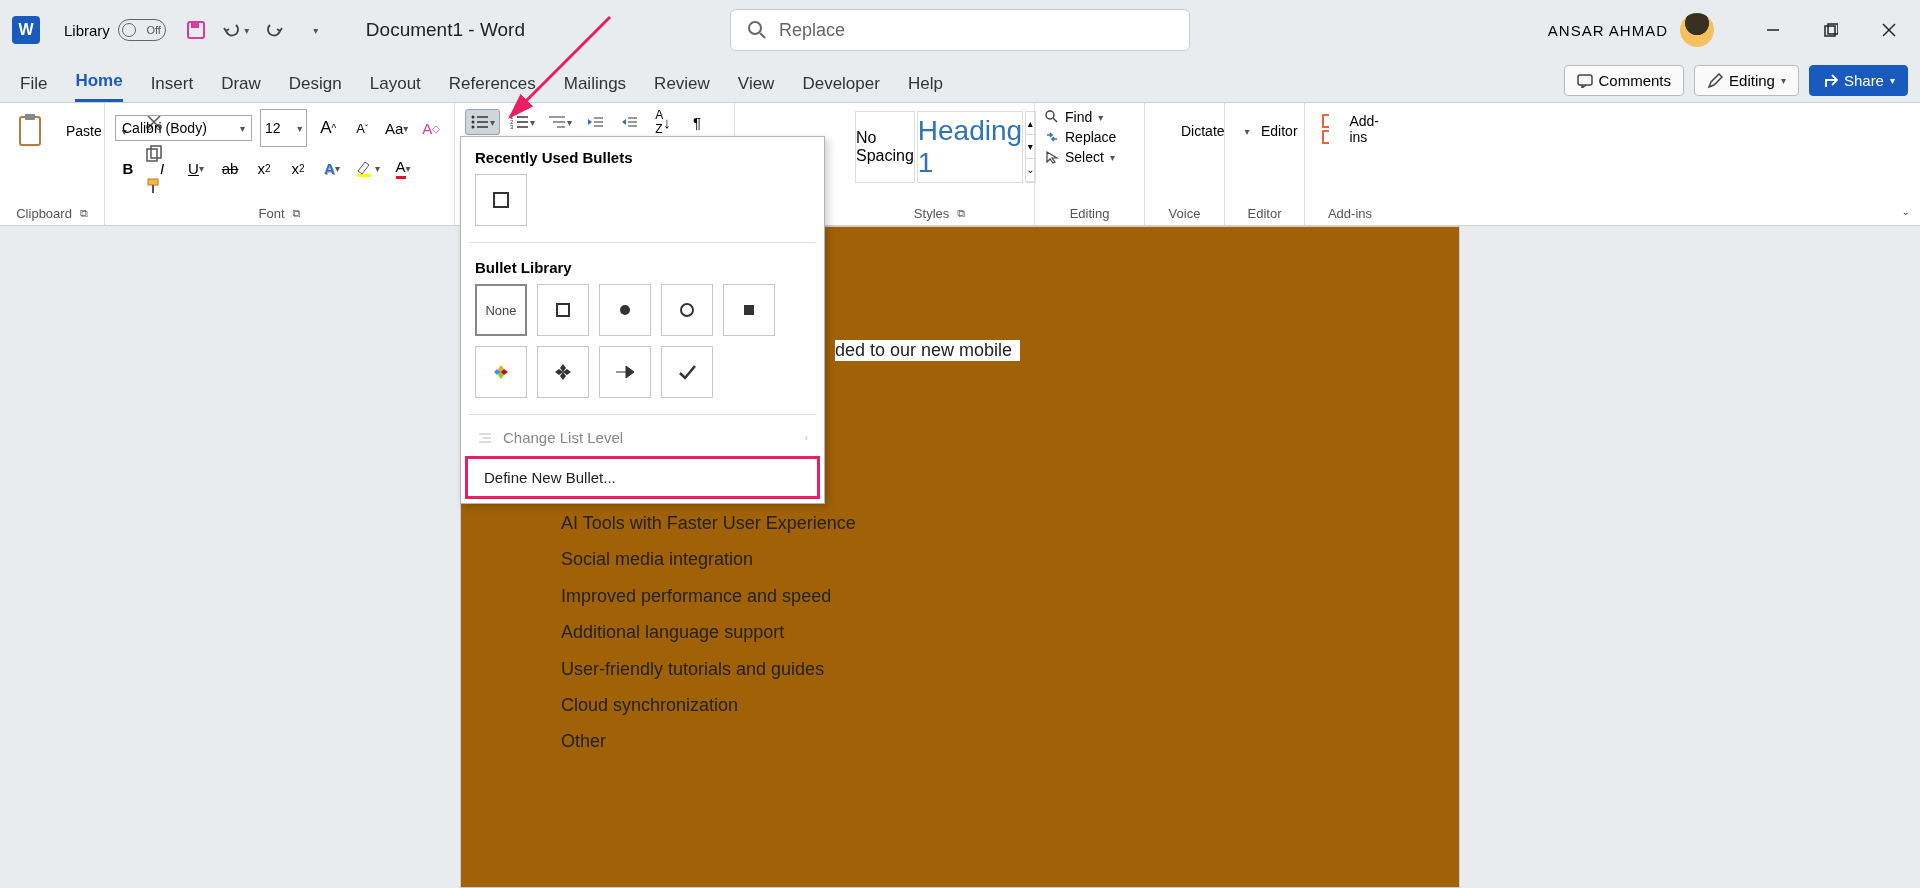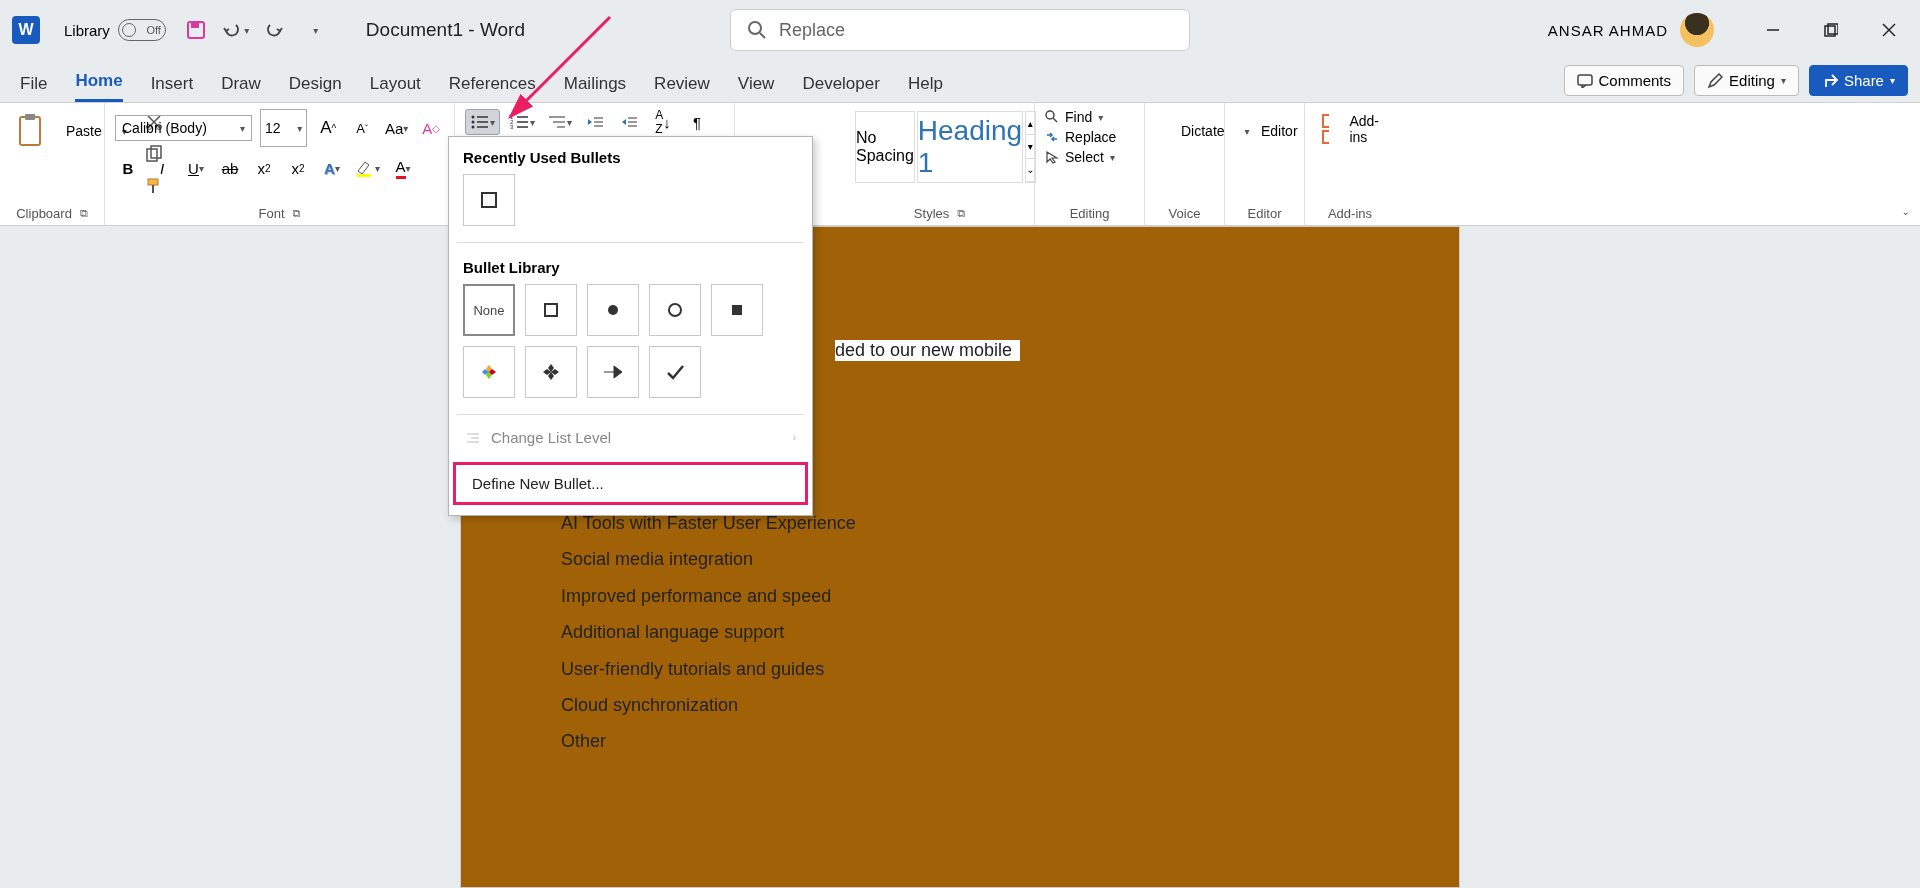--- a/index.html
+++ b/index.html
@@ -49,30 +49,30 @@
   .chev { font-size: 10px; color: #555; }
   .collapse { position: absolute; right: 10px; bottom: 6px; cursor: pointer; }
 
   
   .doc-area { position: absolute; top: 226px; left: 0; right: 0; bottom: 0; display: flex; justify-content: center; }
   .page { width: 1000px; background: #a16207; border: 1px solid #ccc; padding: 120px 100px 40px; font-size: 18px; line-height: 1.8; color: #222; }
   .page p { margin-bottom: 4px; }
   .partial { position: absolute; top: 340px; left: 835px; font-size: 18px; color: #222; background: #fff; padding-right: 8px; }
 
   
-  .dropdown { position: absolute; top: 136px; left: 448px; width: 365px; background: #fff; border: 1px solid #b5b5b5; box-shadow: 3px 3px 8px rgba(0,0,0,.2); z-index: 100; padding-bottom: 4px; }
+  .dropdown { position: absolute; top: 136px; left: 460px; width: 365px; background: #fff; border: 1px solid #b5b5b5; box-shadow: 3px 3px 8px rgba(0,0,0,.2); z-index: 100; padding-bottom: 4px; }
   .dd-header { font-weight: 600; font-size: 15px; padding: 12px 14px 8px; }
   .bullet-row { display: flex; gap: 10px; padding: 0 14px 12px; flex-wrap: wrap; }
   .bullet-cell { width: 52px; height: 52px; border: 1px solid #c8c8c8; display: flex; align-items: center; justify-content: center; font-size: 20px; cursor: pointer; background: #fff; }
   .bullet-cell.sel { border: 1px solid #888; box-shadow: inset 0 0 0 1px #888; }
   .bullet-cell.none { font-size: 13px; color: #444; }
   .dd-sep { border-top: 1px solid #ddd; margin: 4px 8px; }
   .dd-item { display: flex; align-items: center; justify-content: space-between; padding: 10px 16px; font-size: 15px; color: #888; cursor: pointer; }
   .dd-item.enabled { color: #222; }
-  .dd-highlight { border: 3px solid #e91e63; margin: 6px 4px; }
+  .dd-highlight { border: 3px solid #e91e63; margin: 0 4px; }
 
   
   .arrow { position: absolute; top: 12px; left: 480px; pointer-events: none; z-index: 200; }
 
   
   .bullets-active { background: #d0d5da; border: 1px solid #9aa5b1; border-radius: 3px; padding: 2px 4px; }
 
   svg { display: block; }
   .sub { font-size: 10px; vertical-align: sub; }
   .sup { font-size: 10px; vertical-align: super; }

